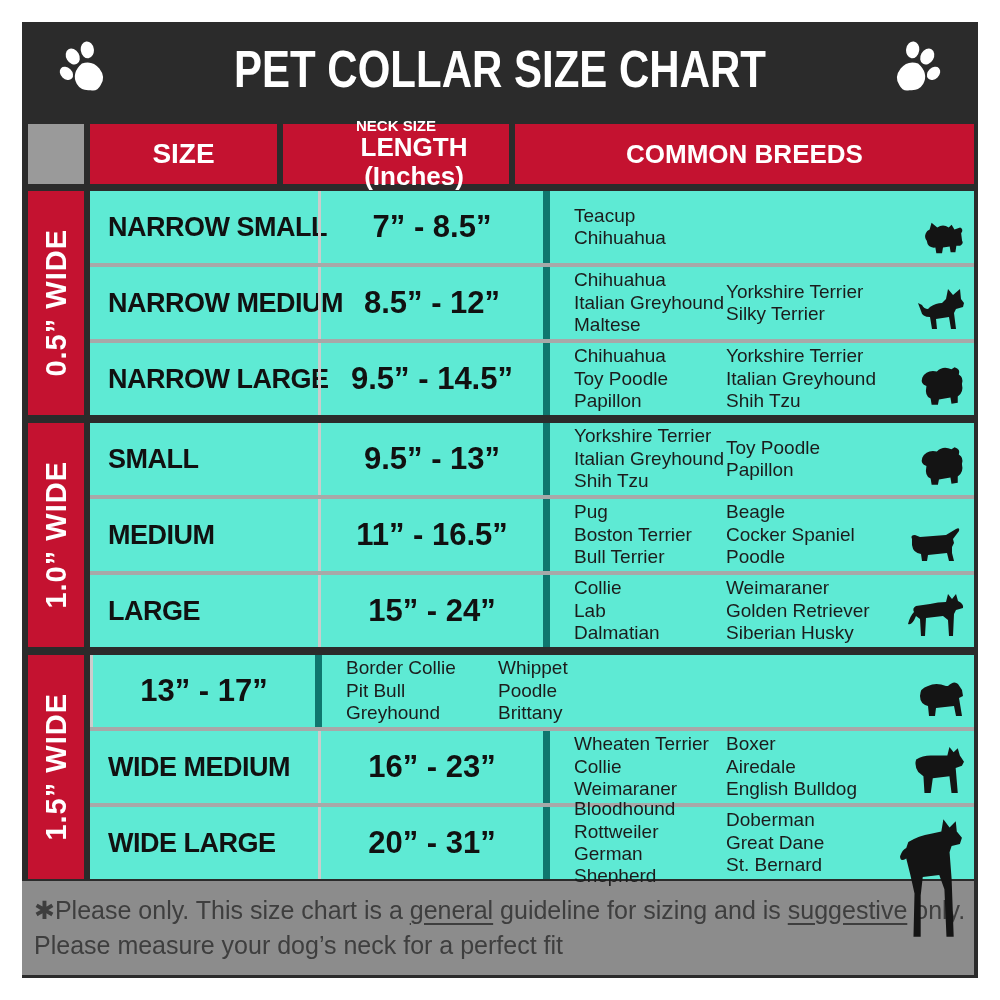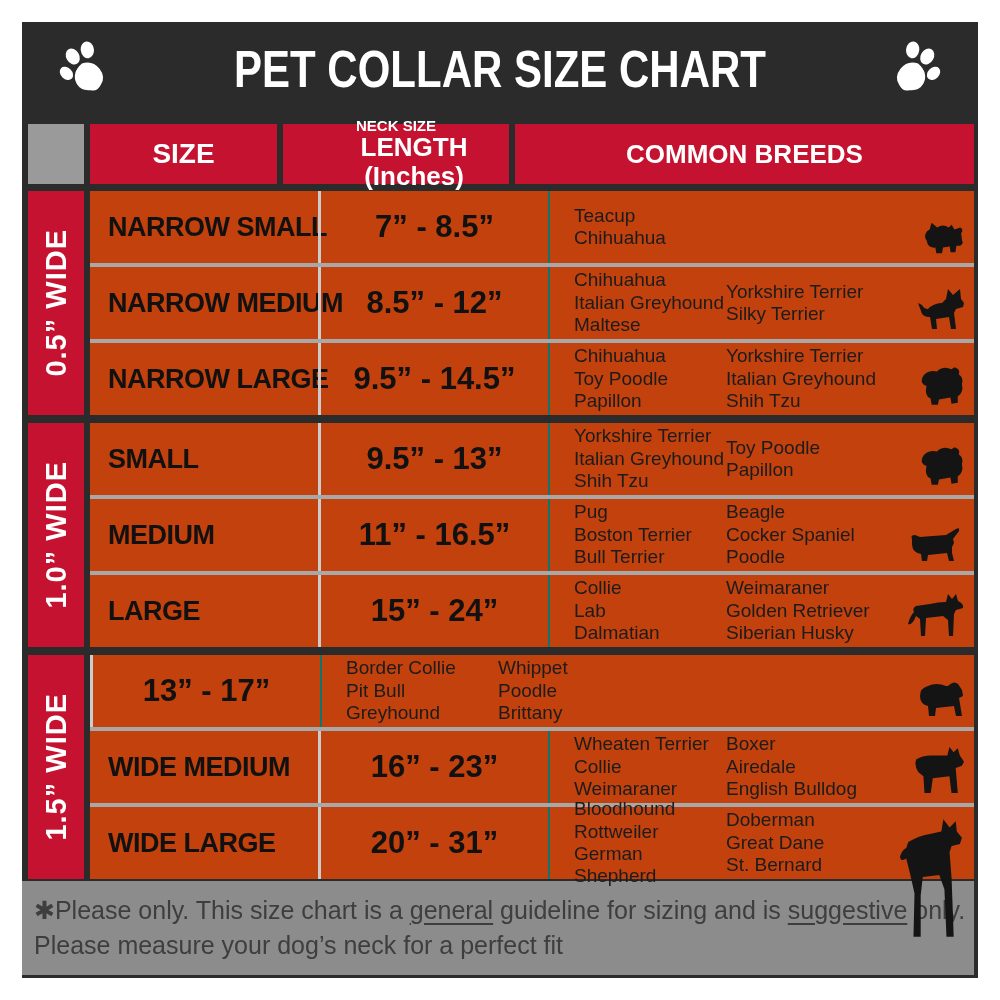--- a/index.html
+++ b/index.html
@@ -36,31 +36,31 @@
   .h-cell { background:#c41230; color:#ffffff; font-weight:bold;
             display:flex; flex-direction:column; align-items:center; justify-content:center;
             text-align:center; }
   .h-size { width:187px; margin-right:6px; font-size:28px; }
   .h-neck { width:226px; margin-right:6px; }
   .h-neck .small { font-size:15px; line-height:1.05; }
   .h-neck .big   { font-size:26px; line-height:1.1;margin-left:36px; }
   .h-breeds { flex:1; font-size:26px; }
 
   
-  .section { flex:1; background:#c2410c; display:flex; flex-direction:column; min-height:0; }
+  .section { flex:1; background:#5eead4; display:flex; flex-direction:column; min-height:0; }
   .section.first { margin-top:7px; }
   .section + .section { margin-top:8px; }
   .row { flex:1; display:flex; align-items:center; min-height:0; }
   .row + .row { border-top:4px solid #a8a8a8; }
 
   .c-size { width:228px; flex:none; padding-left:18px;
             font-weight:bold; font-size:27px; color:#111111;
             letter-spacing:-0.5px; white-space:nowrap; }
   .c-len  { width:232px; flex:none; align-self:stretch;
-            border-left:3px solid #cccccc; border-right:2px solid #0f766e;
+            border-left:3px solid #cccccc; border-right:7px solid #0f766e;
             display:flex; align-items:center; justify-content:center;
             font-weight:bold; font-size:31px; color:#111111; white-space:nowrap; }
   .c-breeds { flex:1; align-self:stretch; display:flex; align-items:center;
               padding-left:24px; position:relative; }
   .b-col { font-size:19px; line-height:1.18; color:#1c1c1c; white-space:pre-line; }
   .b-col1 { width:152px; flex:none; }
   .b-col2 { flex:1; }
   .c-icon { width:80px; flex:none; align-self:stretch; position:relative; }
   .c-icon svg { position:absolute; right:10px; bottom:8px; fill:#141414; }
   .c-icon svg.tall { bottom:-76px; height:152px; z-index:5; }

